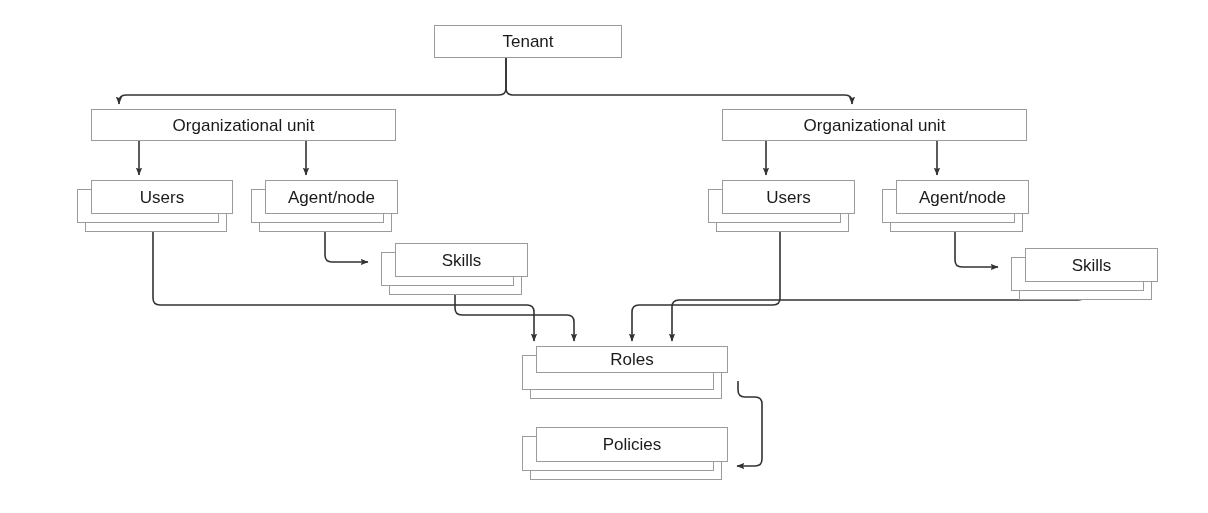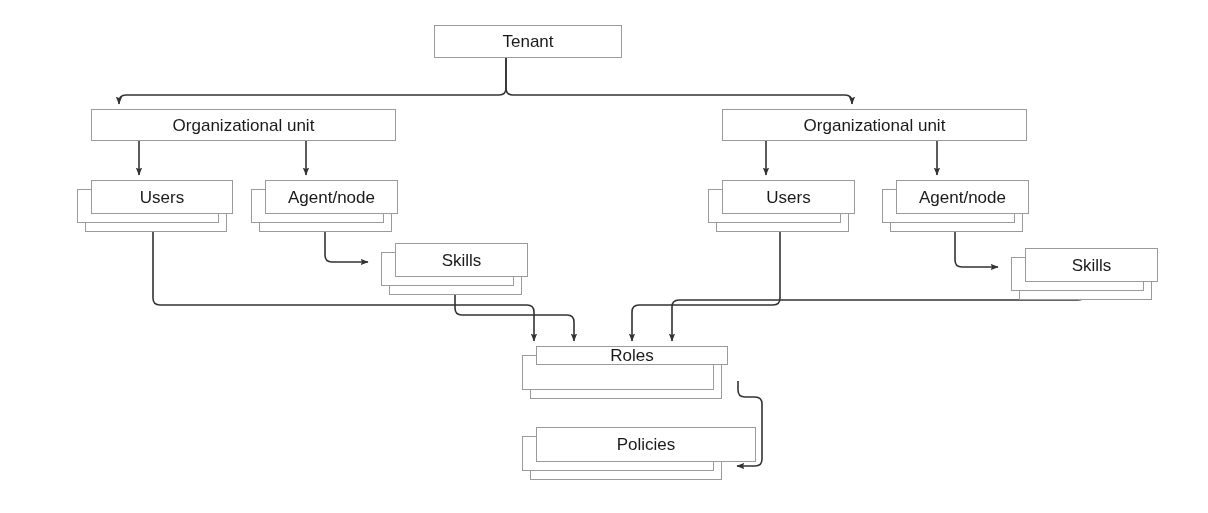--- a/index.html
+++ b/index.html
@@ -155,26 +155,26 @@
     <div class="card back" style="left:1019px; top:266px; width:133px; height:34px;"></div>
     <div class="card mid" style="left:1011px; top:257px; width:133px; height:34px;"></div>
     <div class="card front" style="left:1003px; top:248px; width:133px; height:34px;">
       <span class="card-label">Skills</span>
     </div>
   </div>
 
   <div class="node">
     <div class="card back" style="left:530px; top:364px; width:192px; height:35px;"></div>
     <div class="card mid" style="left:522px; top:355px; width:192px; height:35px;"></div>
-    <div class="card front" style="left:514px; top:346px; width:192px; height:19px;">
+    <div class="card front" style="left:514px; top:346px; width:192px; height:27px;">
       <span class="card-label">Roles</span>
     </div>
   </div>
 
   <div class="node">
     <div class="card back" style="left:530px; top:445px; width:192px; height:35px;"></div>
     <div class="card mid" style="left:522px; top:436px; width:192px; height:35px;"></div>
-    <div class="card front" style="left:514px; top:427px; width:220px; height:35px;">
+    <div class="card front" style="left:514px; top:427px; width:192px; height:35px;">
       <span class="card-label">Policies</span>
     </div>
   </div>
 
 </div>
 
 </body></html>

